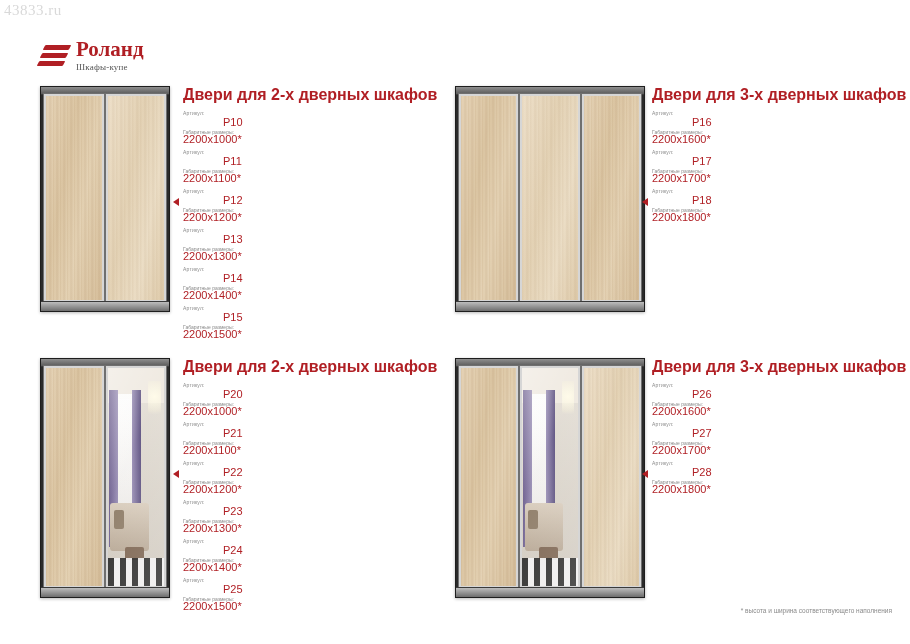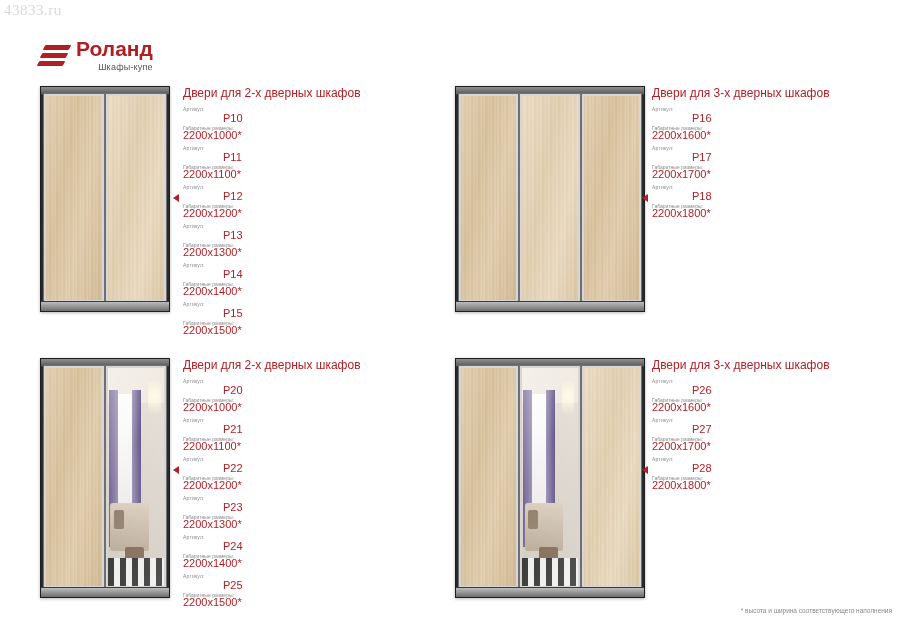--- a/index.html
+++ b/index.html
@@ -44,40 +44,39 @@
     position: absolute;
     display: block;
     height: 5px;
     background: #b01f24;
     transform: skewX(-28deg);
     border-radius: 1px;
   }
   .logo-mark span.s1 { width: 26px; top: 2px;  left: 6px; }
   .logo-mark span.s2 { width: 26px; top: 10px; left: 3px; }
   .logo-mark span.s3 { width: 26px; top: 18px; left: 0px; }
-  .logo-text-wrap { display: flex; flex-direction: column; }
+  .logo-text-wrap { display: flex; flex-direction: column; font-family: Liberation Serif, serif; }
   .logo-title {
     font-size: 21px;
     font-weight: bold;
     color: #b01f24;
     line-height: 22px;
   }
   .logo-sub {
     font-size: 9px;
     color: #555;
     margin-top: 2px;
     letter-spacing: 0.2px;
-    text-align: right;
   }
 
   
   .block { position: absolute; }
   .blk-head {
-    font-size: 12px;
-    font-weight: normal;
+    font-size: 16px;
+    font-weight: bold;
     color: #b01f24;
     white-space: nowrap;
   }
   .spec-list { margin-top: 6px; }
   .spec {
     position: relative;
     margin-bottom: 5px;
   }
   .spec .art-label {
     font-size: 5px;

